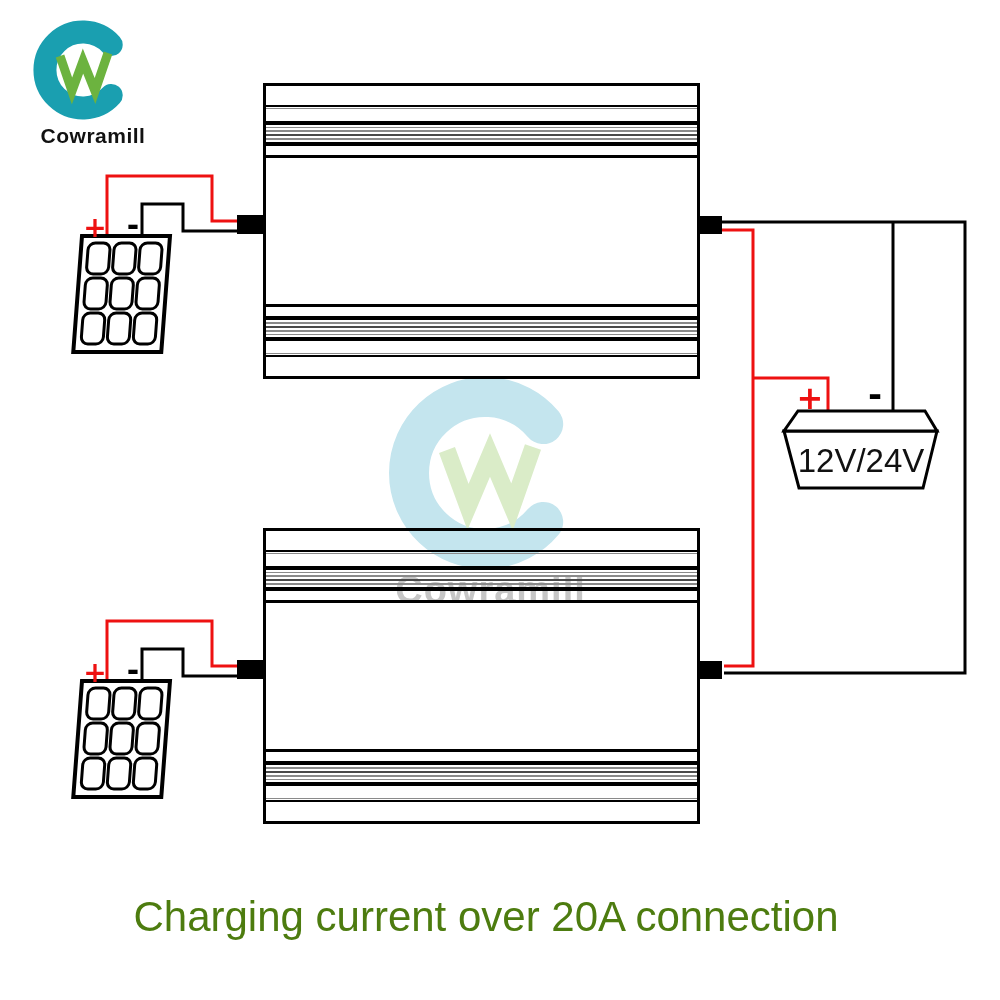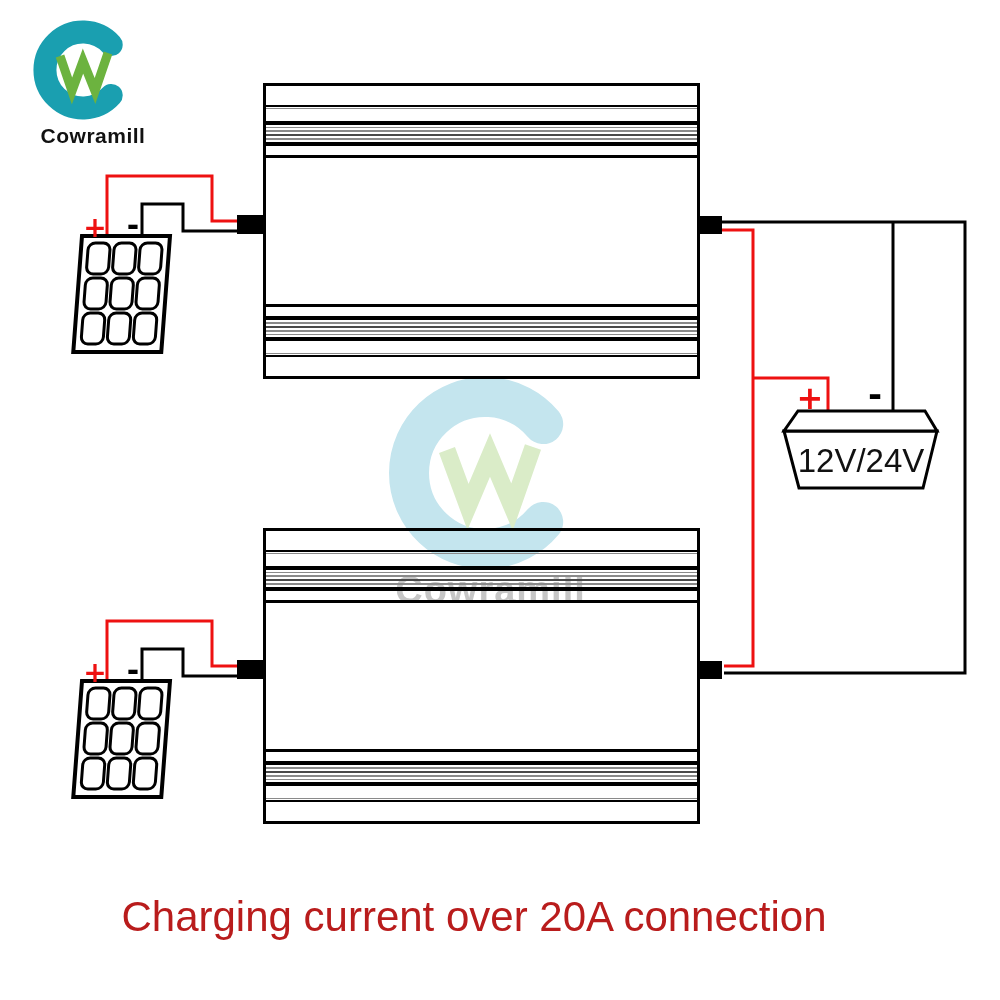--- a/index.html
+++ b/index.html
@@ -48,22 +48,22 @@
       transparent 60px 69px,
       #000 69px 72px,
       transparent 72px 100%);
   }
   .fins.top{top:0;}
   .fins.bottom{bottom:0;transform:scaleY(-1);}
   
   .overlay{position:absolute;left:0;top:0;z-index:2;}
   
   .caption{
-    position:absolute;left:0;top:893px;width:948px;text-align:center;
-    font-size:42px;color:#b91c1c;z-index:3;letter-spacing:0px;
+    position:absolute;left:12px;top:893px;width:948px;text-align:center;
+    font-size:42px;color:#4d7c0f;z-index:3;letter-spacing:0px;
   }
 </style>
 </head>
 <body>
 
 <div class="canvas">
 
   <div class="brand-logo">
     <svg width="140" height="105" viewBox="0 0 140 105">
       <path d="M 83.2 24.6 A 38 38 0 1 0 83.2 75.4" fill="none" stroke="#1a9fb0" stroke-width="23" stroke-linecap="round"></path>

